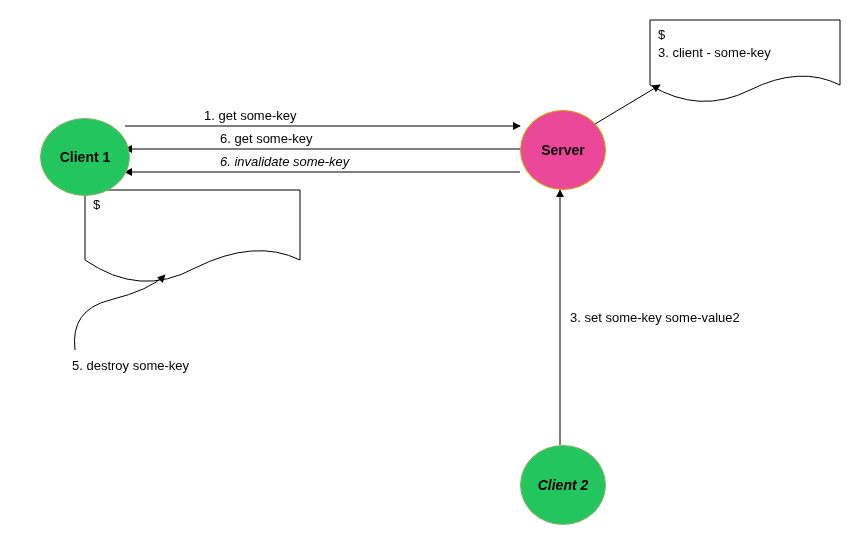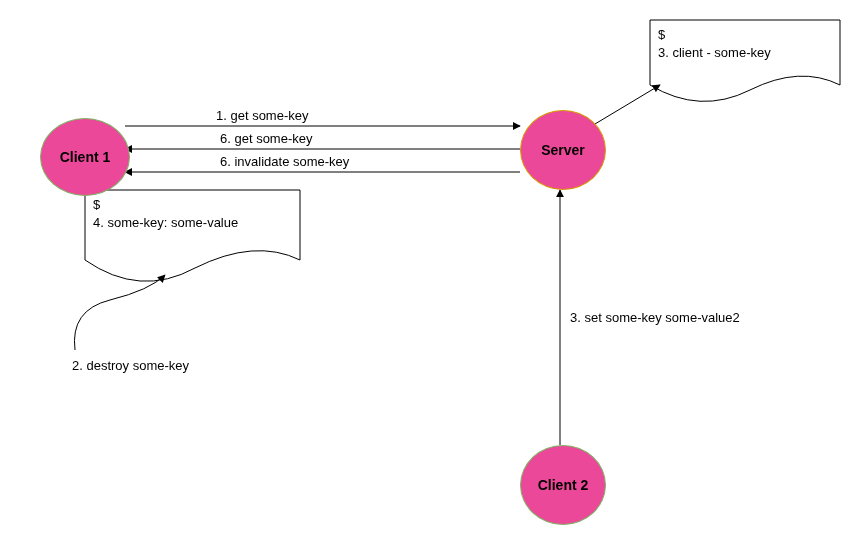--- a/index.html
+++ b/index.html
@@ -23,21 +23,21 @@
   .node-circle {
     position: absolute;
     border-radius: 50%;
     display: flex;
     align-items: center;
     justify-content: center;
     font-weight: bold;
     box-sizing: border-box;
   }
   .client {
-    background: #ec4899;
+    background: #22c55e;
     border: 1px solid #82b366;
   }
   .server {
     background: #ec4899;
     border: 1px solid #d79b00;
   }
   .label {
     position: absolute;
     white-space: nowrap;
     font-size: 13px;
@@ -93,31 +93,30 @@
 </svg>
 
 <div class="node-circle client" style="left:40px; top:118px; width:90px; height:78px;">
   <span>Client 1</span>
 </div>
 
 <div class="node-circle server" style="left:520px; top:110px; width:86px; height:80px;">
   <span>Server</span>
 </div>
 
-<div class="node-circle client" style="left:520px; top:445px; width:86px; height:80px;">
+<div class="node-circle client" style="left:520px; top:445px; width:86px; height:80px;font-style:italic;">
   <span>Client 2</span>
 </div>
 
 <div class="note" style="left:650px; top:20px; width:190px;">
   <span class="dollar">$</span>
   <span>3. client  -  some-key</span>
 </div>
 
 <div class="note" style="left:85px; top:190px; width:215px;">
   <span class="dollar">$</span>
-  <span>4. some-key: some-value</span>
 </div>
 
-<div class="label" style="left:216px; top:108px;">1. get some-key</div>
+<div class="label" style="left:204px; top:108px;">1. get some-key</div>
 <div class="label" style="left:220px; top:131px;">6. get some-key</div>
-<div class="label" style="left:220px; top:154px;">6. invalidate some-key</div>
+<div class="label" style="left:220px; top:154px;font-style:italic;">6. invalidate some-key</div>
 <div class="label" style="left:570px; top:310px;">3. set some-key some-value2</div>
-<div class="label" style="left:72px; top:358px;">2. destroy some-key</div>
+<div class="label" style="left:72px; top:358px;">5. destroy some-key</div>
 
 </body></html>

